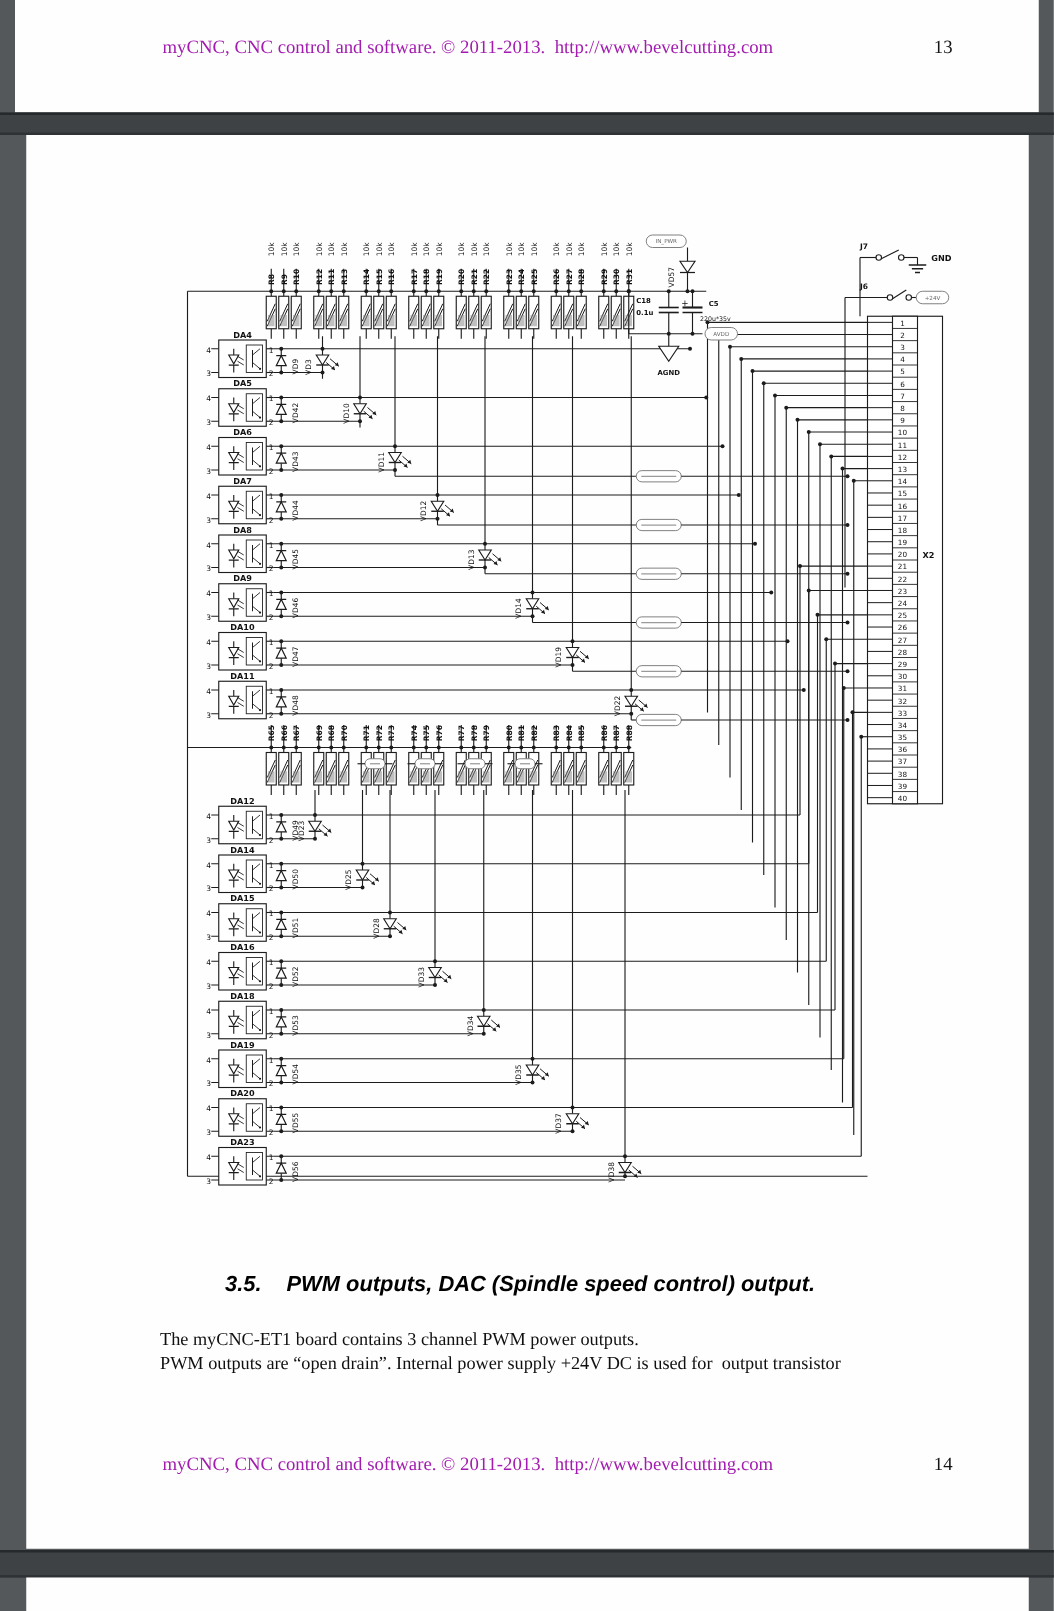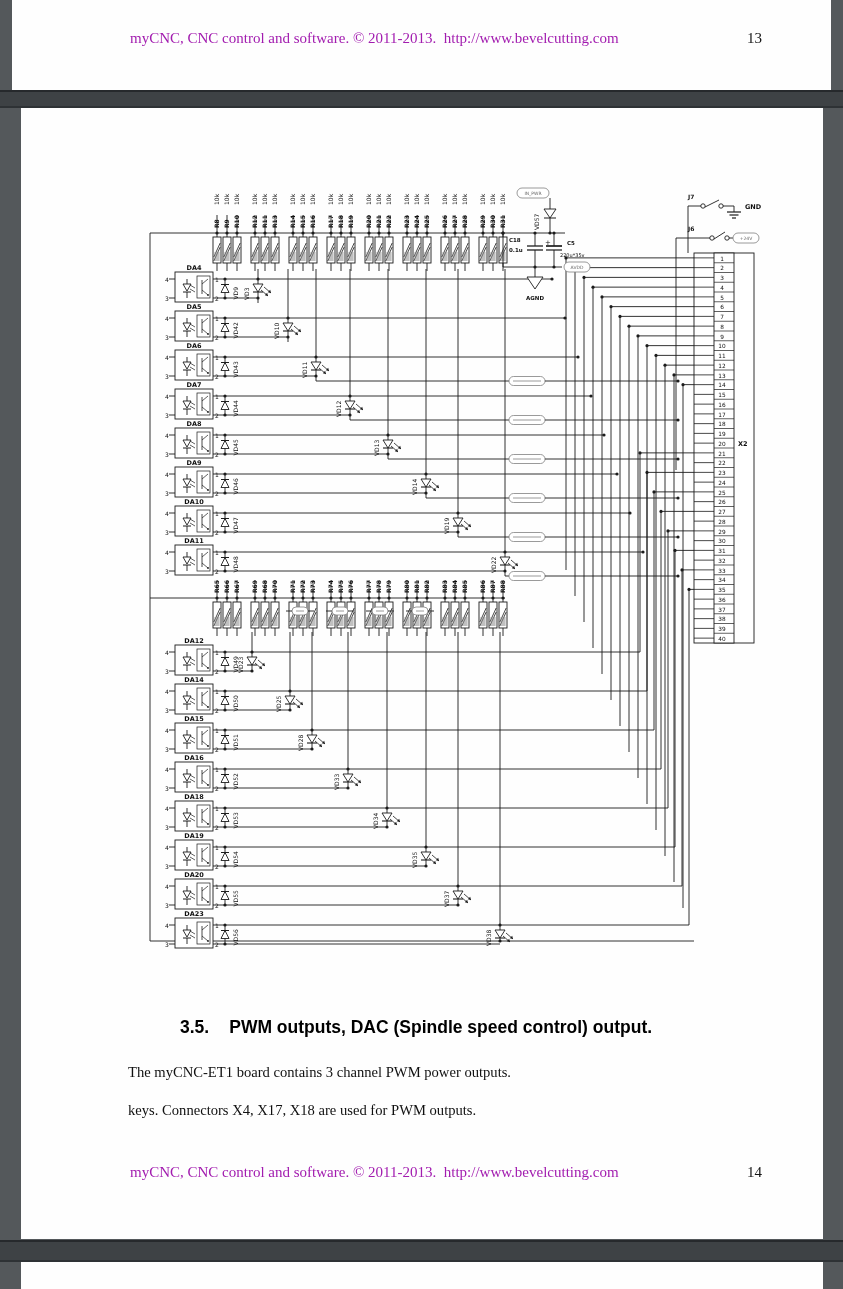--- a/index.html
+++ b/index.html
@@ -4,21 +4,21 @@
 <style>
   html,body{margin:0;padding:0;}
   body{width:843px;height:1289px;background:#54585b;position:relative;overflow:hidden;
        font-family:"Liberation Serif", serif;}
   .page{position:absolute;background:#fefefe;}
   .gapband{position:absolute;left:0;width:843px;background:#3e4245;
            border-top:2px solid #26292c;border-bottom:2px solid #2e3235;box-sizing:border-box;}
   .hdr{position:absolute;font-size:15px;color:#a21caf;white-space:pre;}
   .pnum{position:absolute;font-size:15px;color:#141414;}
   #caption{position:absolute;left:109px;top:842px;font-size:13.5px;font-weight:bold;color:#0a0a0a;}
-  #heading{position:absolute;left:159px;top:909px;font-size:17.5px;font-weight:bold;
+  #heading{position:absolute;left:159px;top:909px;font-size:17.5px;font-weight:bold;font-style:italic;
            font-family:"Liberation Sans", sans-serif;color:#000;}
   #heading .hnum{display:inline-block;margin-right:20px;}
   .bodyline{position:absolute;left:107px;font-size:14.6px;color:#101010;white-space:pre;}
   #schwrap{position:absolute;left:0;top:0;width:802px;height:845px;}
 </style>
 </head>
 <body>
 
 <div class="page" id="strip1" style="left:12px;top:0;width:819px;height:90px;">
   <div class="hdr" style="left:118px;top:30px;">myCNC, CNC control and software. © 2011-2013.  http://www.bevelcutting.com</div>
@@ -1397,21 +1397,21 @@
         <line x1="655" y1="130" x2="655" y2="362" stroke="#1c1c1c" stroke-width="0.9"></line>
       </svg>
   </div>
 
 
   <div id="heading">
     <span class="hnum">3.5.</span><span>PWM outputs, DAC (Spindle speed control) output.</span>
   </div>
 
   <div class="bodyline" style="top:956px;text-align:center;">The myCNC-ET1 board contains 3 channel PWM power outputs.</div>
-  <div class="bodyline" style="top:994px;">keys. Connectors X4, X17, X18 are used for PWM outputs.</div>
+  <div class="bodyline" style="top:975px;">PWM outputs are “open drain”. Internal power supply +24V DC is used for  output transistor</div>
 
   <div class="hdr" style="left:109px;top:1056px;">myCNC, CNC control and software. © 2011-2013.  http://www.bevelcutting.com</div>
   <div class="pnum" style="left:726px;top:1056px;">14</div>
 </div>
 
 <div class="gapband" style="top:1240px;height:22px;"></div>
 
 <div class="page" style="left:21px;top:1262px;width:802px;height:27px;"></div>
 
 </body></html>

